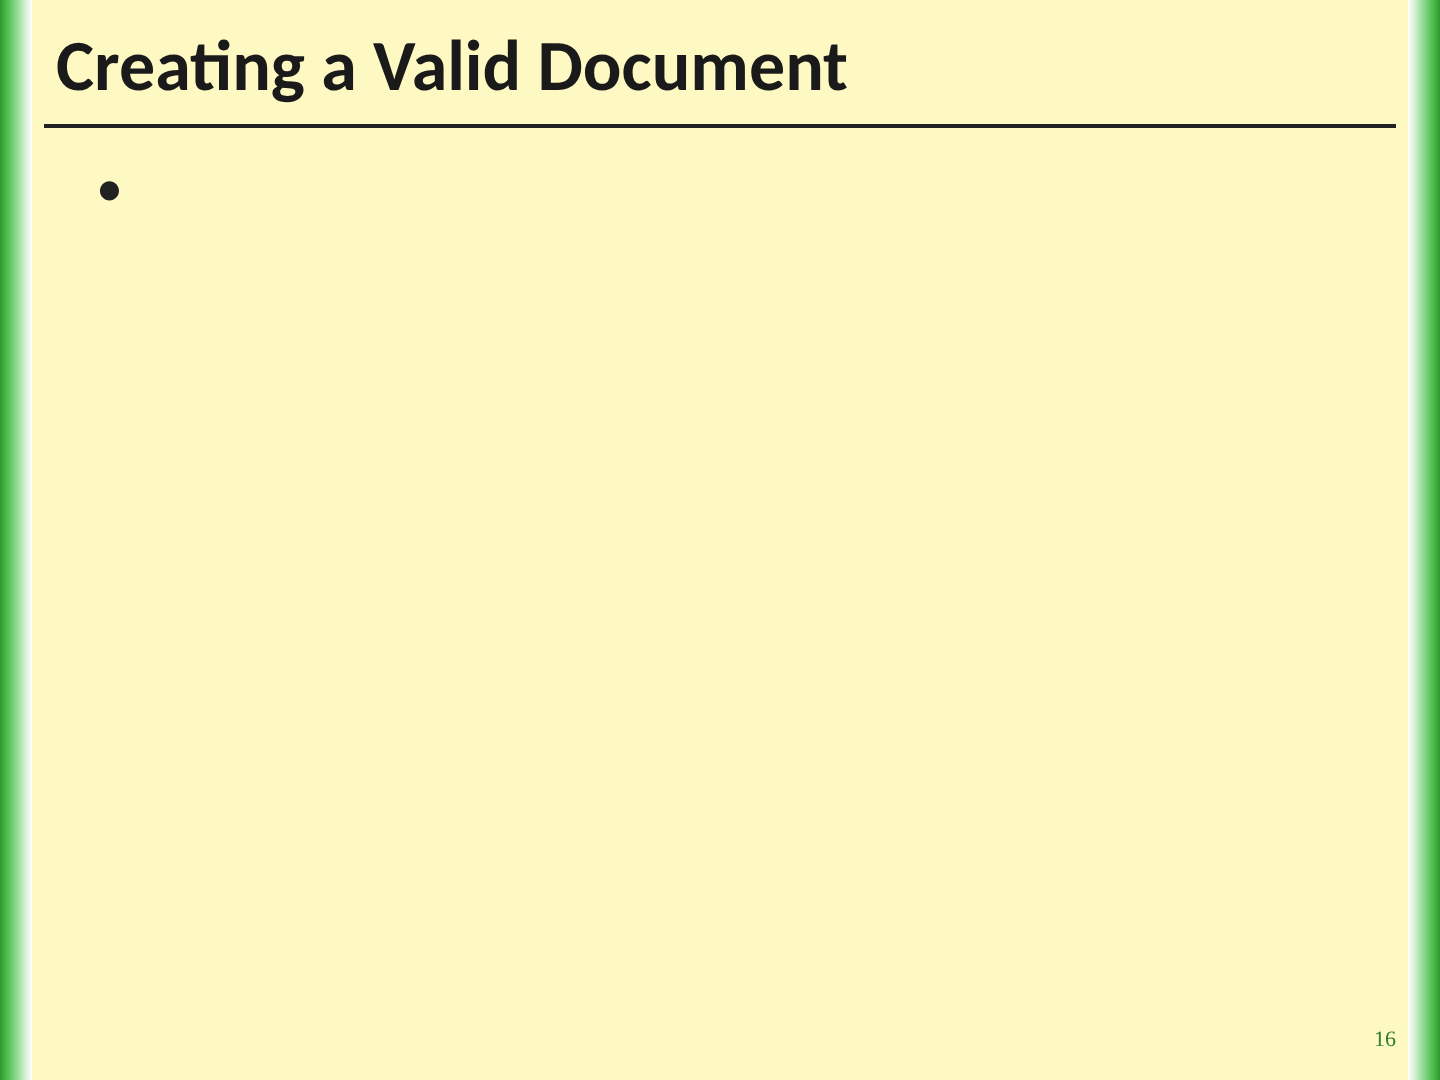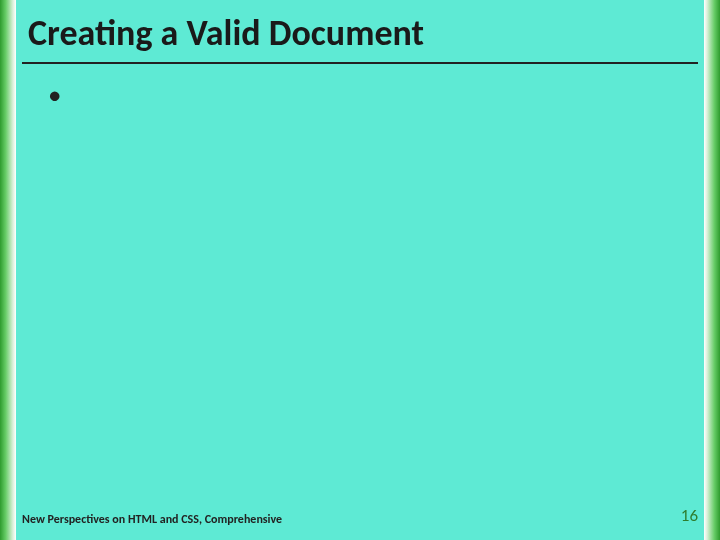--- a/index.html
+++ b/index.html
@@ -6,21 +6,21 @@
     html, body { width: 720px; height: 540px; overflow: hidden; }
     body {
       font-family: Calibri, "Segoe UI", Arial, sans-serif;
       background: #ffffff;
       position: relative;
     }
     .slide {
       width: 720px;
       height: 540px;
       position: relative;
-      background: #5eead4;
+      background: #fef9c3;
     }
     .side-left, .side-right {
       position: absolute;
       top: 0;
       bottom: 0;
       width: 16px;
     }
     .side-left { left: 0; background: linear-gradient(to right, #2e9b2e 0%, #66cc66 35%, #d9f0d9 80%, #ffffff 100%); }
     .side-right { right: 0; background: linear-gradient(to left, #2e9b2e 0%, #66cc66 35%, #d9f0d9 80%, #ffffff 100%); }
     .title {
@@ -66,35 +66,35 @@
       left: 22px;
       bottom: 14px;
       font-size: 12px;
       font-weight: 700;
       color: #222;
     }
     .footer-right {
       position: absolute;
       right: 22px;
       bottom: 14px;
-      font-size: 17px;
+      font-size: 11px;
       color: #2e7d2e;
+      font-family: Liberation Serif, serif;
     }
   </style>
 </head>
 <body>
 
 <div class="slide">
   <div class="side-left"></div>
   <div class="side-right"></div>
 
   <div class="title">Creating a Valid Document</div>
   <div class="title-rule"></div>
 
   <div class="bullets">
     <div class="bullet-item">
       <span class="bullet-dot">•</span>
     </div>
   </div>
 
-  <div class="footer-left">New Perspectives on HTML and CSS, Comprehensive</div>
   <div class="footer-right">16</div>
 </div>
 
 </body></html>

